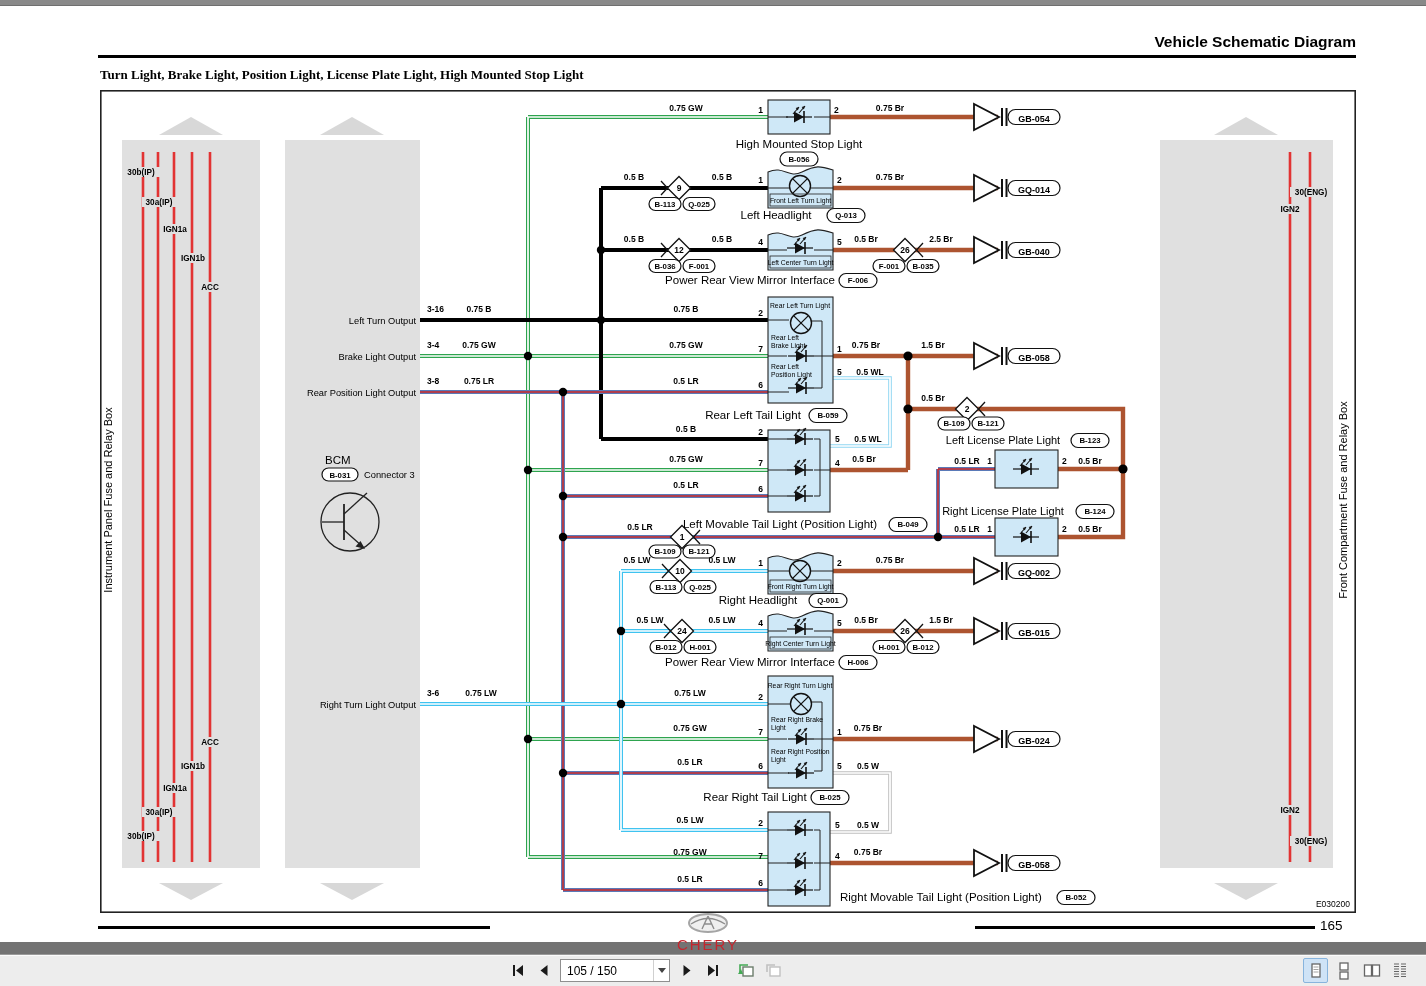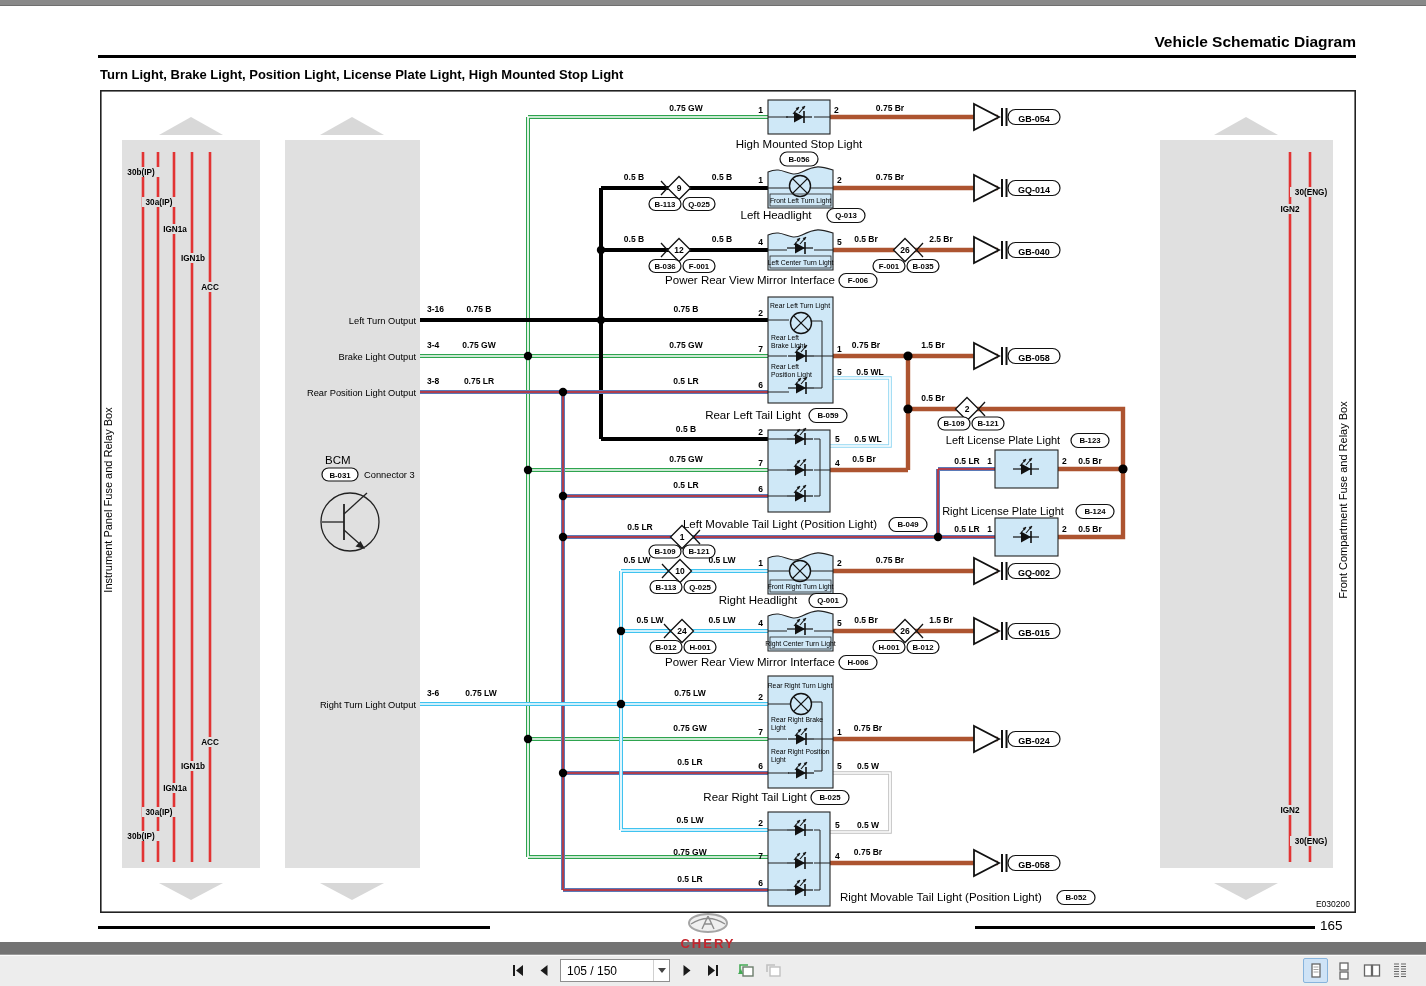--- a/index.html
+++ b/index.html
@@ -1,21 +1,21 @@
 <!DOCTYPE html>
 <html><head>
 <meta charset="utf-8">
 <style>
   html,body{margin:0;padding:0;background:#8f8f8f;font-family:"Liberation Sans",sans-serif;}
   #stage{position:relative;width:1426px;height:986px;overflow:hidden;background:#737373;}
   #topstrip{position:absolute;left:0;top:0;width:100%;height:5px;background:#898989;border-bottom:1px solid #6f6f6f;}
   #page{position:absolute;left:0;top:6px;width:1426px;height:936px;background:#fff;}
   #hdr-title{position:absolute;top:27px;right:70px;font-size:15.5px;font-weight:bold;color:#000;}
   #hdr-rule{position:absolute;left:98px;top:49px;width:1258px;height:3px;background:#000;}
-  #sub-title{position:absolute;left:100px;top:61px;font-size:13px;font-weight:bold;color:#000;}
+  #sub-title{position:absolute;left:100px;top:61px;font-size:13px;font-weight:bold;color:#000;font-family:Liberation Serif, serif;}
   #diagram{position:absolute;left:100px;top:84px;}
   text{font-family:"Liberation Sans",sans-serif;fill:#000;}
   .tt{font-size:11.5px;} .tt2{font-size:11px;}
   .ts{font-size:6.8px;}
   .tp{font-size:8.5px;font-weight:bold;}
   .tw{font-size:8.5px;font-weight:bold;}
   .tn{font-size:9.3px;}
   .tov{font-size:7.8px;font-weight:bold;}
   .tgov{font-size:9px;font-weight:bold;}
   .tf{font-size:8.2px;font-weight:bold;}
@@ -36,21 +36,21 @@
   .wW{stroke:#bfbfbf;stroke-width:3.6;fill:none;}
   .wBr{stroke:#ad5430;stroke-width:4.4;fill:none;}
   .stW{stroke:#fff;stroke-width:1.7;fill:none;}
   .stR{stroke:#cc2a2a;stroke-width:1.5;fill:none;}
   .red{stroke:#e23333;stroke-width:2.6;}
   .thin{stroke:#222;stroke-width:1;fill:none;}
   #foot-line-l{position:absolute;left:98px;top:920px;width:392px;height:3px;background:#000;}
   #foot-line-r{position:absolute;left:975px;top:920px;width:340px;height:3px;background:#000;}
   #page-num{position:absolute;left:1320px;top:912px;font-size:13.5px;color:#000;}
   #logo{position:absolute;left:676px;top:906px;width:64px;text-align:center;}
-  #logo-text{color:#c4262e;font-weight:bold;font-size:13px;letter-spacing:2px;margin-top:-2px;}
+  #logo-text{color:#c4262e;font-weight:normal;font-size:15px;letter-spacing:2px;margin-top:-2px;}
   #toolbar{position:absolute;left:0;bottom:0;width:100%;height:31px;background:#ededed;border-top:1px solid #9a9a9a;box-shadow:inset 0 1px 0 #fbfbfb;}
   #nav-group{position:absolute;left:506px;top:4px;display:flex;align-items:flex-start;gap:5px;}
   .navbtn{width:22px;height:22px;border:none;background:transparent;display:flex;align-items:center;justify-content:center;padding:0;cursor:pointer;}
   #page-combo{display:flex;align-items:center;width:108px;height:21px;background:#fff;border:1px solid #8f8f8f;}
   #page-combo input{border:none;outline:none;width:84px;font-size:12px;font-family:"Liberation Sans",sans-serif;padding-left:6px;background:transparent;}
   #combo-caret{width:16px;height:100%;display:flex;align-items:center;justify-content:center;border-left:1px solid #d0d0d0;}
   #combo-caret span{width:0;height:0;border-left:4px solid transparent;border-right:4px solid transparent;border-top:5px solid #444;}
   #layout-group{position:absolute;right:14px;top:3px;display:flex;gap:3px;}
   .laybtn{width:25px;height:25px;border:1px solid transparent;background:transparent;display:flex;align-items:center;justify-content:center;padding:0;cursor:pointer;}
   .laybtn.sel{background:#cfe3f6;border:1px solid #88b4dd;border-radius:2px;}

